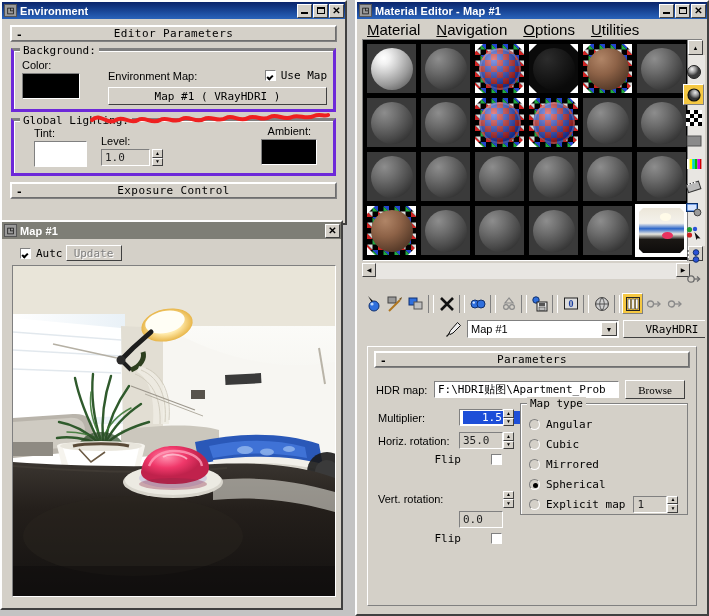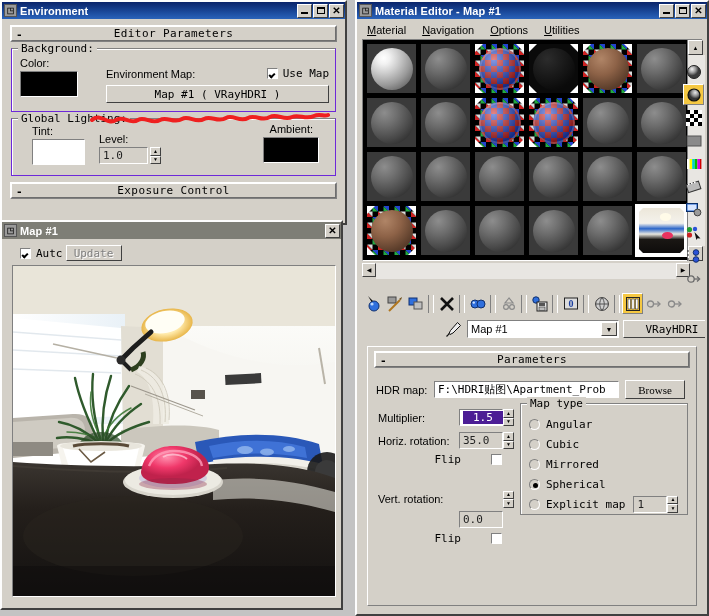--- a/index.html
+++ b/index.html
@@ -62,21 +62,21 @@
     border-right:1px solid #6e6e6e;border-bottom:1px solid #6e6e6e;
     display:flex;align-items:center;box-sizing:border-box;
     font-family:"DejaVu Sans Mono","Liberation Mono",monospace;font-size:11px;
     position:relative;
   }
   .rollup-minus{position:absolute;left:4px;top:1px;font-weight:bold;font-size:11px;}
   .rollup-title{flex:1;text-align:center;letter-spacing:.4px;}
 
   .group{
     margin:6px 7px 6px 7px;padding:3px 6px 6px 6px;
-    border:1px solid #6d28d9;border-top-color:#808080;
+    border:3px solid #6d28d9;border-top-color:#808080;
     box-shadow:1px 1px 0 #fff inset;
     position:relative;box-sizing:border-box;
   }
   .group-lbl{
     position:absolute;top:-7px;left:6px;background:#d4d0c8;padding:0 3px;
     font-family:"DejaVu Sans Mono","Liberation Mono",monospace;font-size:11px;
   }
   .sunken{
     border-top:1px solid #808080;border-left:1px solid #808080;
     border-right:1px solid #fff;border-bottom:1px solid #fff;
@@ -120,21 +120,21 @@
   #hdr-preview{
     position:absolute;left:8px;top:24px;width:324px;height:332px;
     border-top:1px solid #808080;border-left:1px solid #808080;
     border-right:1px solid #fff;border-bottom:1px solid #fff;
     box-sizing:border-box;overflow:hidden;background:#fff;
   }
 
   
   #mated{left:355px;top:0;width:354px;height:616px;}
   #mated-body{position:absolute;left:2px;top:19px;right:2px;bottom:2px;background:#d4d0c8;overflow:hidden;}
-  .menubar{height:17px;display:flex;align-items:center;padding-left:8px;gap:16px;font-size:11px;}
+  .menubar{height:17px;display:flex;align-items:center;padding-left:8px;gap:16px;font-size:15px;}
   .menubar span{cursor:default;}
   .menubar u{text-decoration:underline;}
 
   .slots-frame{
     position:absolute;left:3px;top:18px;width:328px;height:222px;
     border-top:1px solid #808080;border-left:1px solid #808080;
     border-right:1px solid #fff;border-bottom:1px solid #fff;
     box-sizing:border-box;background:#000;
   }
   .slots-grid{position:absolute;left:2px;top:2px;display:grid;
@@ -209,21 +209,21 @@
 
   .fld{
     background:#d4d0c8;height:17px;box-sizing:border-box;
     border-top:1px solid #808080;border-left:1px solid #808080;
     border-right:1px solid #fff;border-bottom:1px solid #fff;
     display:flex;align-items:center;padding-left:3px;
     font-family:"DejaVu Sans Mono","Liberation Mono",monospace;font-size:11px;color:#222;
   }
   .fld.white{background:#fff;color:#000;}
   .fld.sel{background:#fff;}
-  .fld.sel .selv{background:#4c1d95;color:#fff;padding:0 10px;text-align:right;}
+  .fld.sel .selv{background:#1d4ed8;color:#fff;padding:0 19px;text-align:right;}
   .row{display:flex;align-items:center;}
   .lbl{font-family:"Liberation Sans",sans-serif;font-size:11px;}
   .mlbl{font-family:"DejaVu Sans Mono","Liberation Mono",monospace;font-size:11px;}
 </style>
 </head>
 <body>
 
 <div class="root">
 
   <div class="win win-outer" id="mated">

